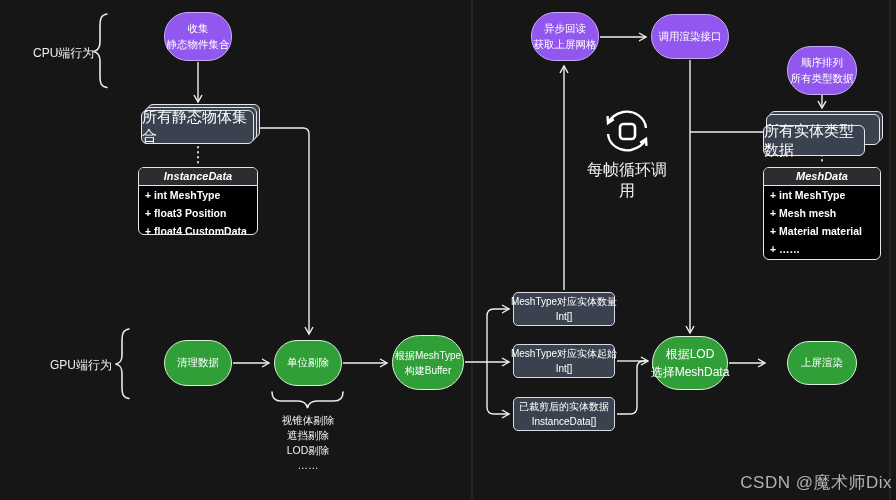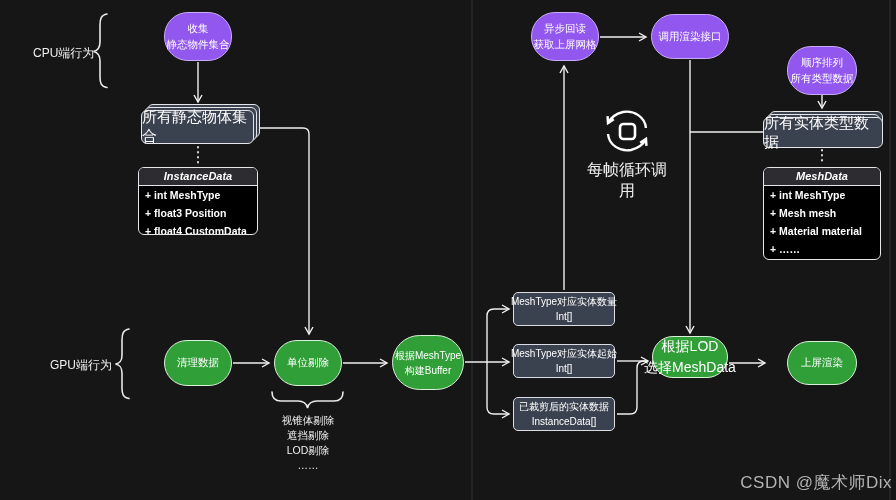--- a/index.html
+++ b/index.html
@@ -108,21 +108,21 @@
   </div>
 
   <div>
     <div class="stack-layer" style="left:147px;top:104px;width:113px;height:34px;"></div>
     <div class="stack-layer" style="left:144px;top:107px;width:113px;height:34px;"></div>
     <div class="stack-layer stack-main" style="left:141px;top:110px;width:113px;height:34px;">所有静态物体集合</div>
   </div>
   <div>
     <div class="stack-layer" style="left:769px;top:111px;width:114px;height:31px;"></div>
     <div class="stack-layer" style="left:766px;top:114px;width:114px;height:31px;"></div>
-    <div class="stack-layer stack-main" style="left:763px;top:117px;width:120px;height:31px;">所有实体类型数据</div>
+    <div class="stack-layer stack-main" style="left:763px;top:125px;width:102px;height:31px;">所有实体类型数据</div>
   </div>
 
   <div class="classbox" style="left:138px;top:167px;width:120px;height:68px;">
     <div class="hdr">InstanceData</div>
     <div class="row">+ int MeshType</div>
     <div class="row">+ float3 Position</div>
     <div class="row">+ float4 CustomData</div>
   </div>
   <div class="classbox" style="left:763px;top:167px;width:118px;height:93px;">
     <div class="hdr">MeshData</div>
@@ -137,21 +137,21 @@
   <div class="pill green" style="left:164px;top:340px;width:68px;height:46px;">
     <div>清理数据</div>
   </div>
   <div class="pill green" style="left:274px;top:340px;width:68px;height:46px;">
     <div>单位剔除</div>
   </div>
   <div class="pill green" style="left:392px;top:335px;width:72px;height:55px;border-radius:28px;font-size:10px;">
     <div>根据MeshType</div>
     <div>构建Buffer</div>
   </div>
-  <div class="pill green" style="left:652px;top:336px;width:76px;height:42px;border-radius:27px;font-size:14px;">
+  <div class="pill green" style="left:652px;top:336px;width:76px;height:54px;border-radius:27px;font-size:12px;">
     <div>根据LOD</div>
     <div>选择MeshData</div>
   </div>
   <div class="pill green" style="left:787px;top:341px;width:70px;height:44px;">
     <div>上屏渲染</div>
   </div>
 
   <div class="databox" style="left:513px;top:292px;width:102px;height:34px;">
     <div>MeshType对应实体数量</div>
     <div>Int[]</div>

